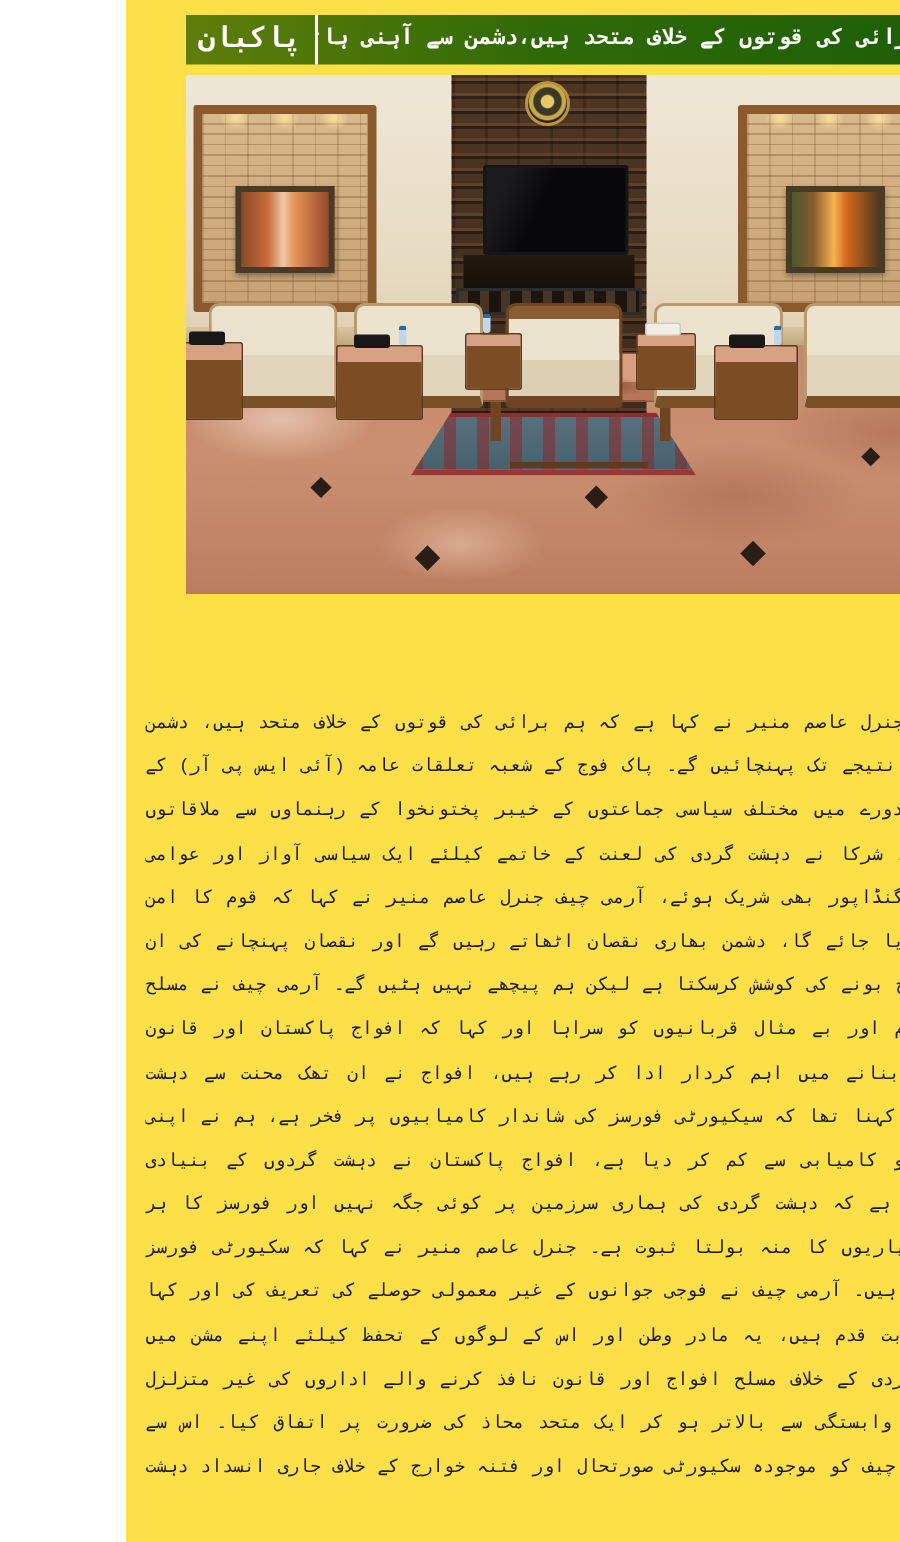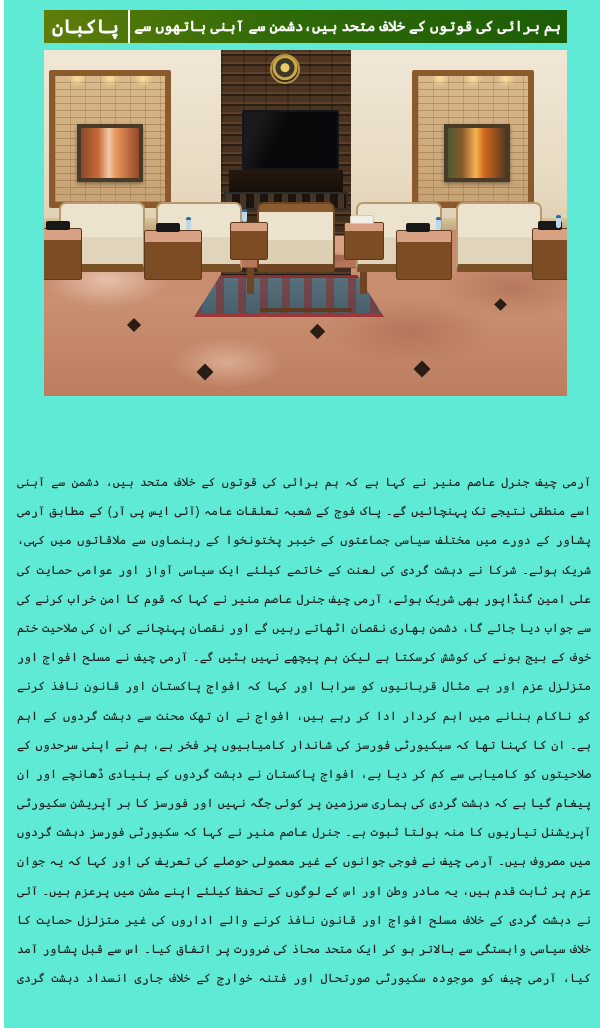--- a/index.html
+++ b/index.html
@@ -1,17 +1,17 @@
 <!DOCTYPE html>
 <html lang="ur" dir="rtl"><head>
 <meta charset="utf-8">
 <style>
   html,body{margin:0;padding:0;background:#ffffff;}
-  .page{position:relative;width:596px;height:1028px;background:#5eead4;overflow:hidden;
-        font-family:Liberation Sans, sans-serif;direction:rtl;}
+  .page{position:relative;width:516px;height:1028px;background:#fde047;overflow:hidden;
+        font-family:Liberation Mono, monospace;direction:rtl;}
 
   
   .topbar{position:absolute;left:40px;top:10px;width:523px;height:33px;
           background:linear-gradient(270deg,#1d5d07 0%,#2f6a07 55%,#5f7d09 100%);
           display:flex;flex-direction:row-reverse;align-items:center;}
   .topbar .logo{color:#fff;font-weight:bold;font-size:19px;line-height:33px;
                 padding:0 9px 0 8px;white-space:nowrap;}
   .topbar .sep{width:2px;height:33px;background:#fff;flex:none;}
   .topbar .headline{flex:1;color:#fff;font-weight:bold;font-size:14.5px;line-height:33px;
                     text-align:center;white-space:nowrap;overflow:hidden;padding:0 6px;}

